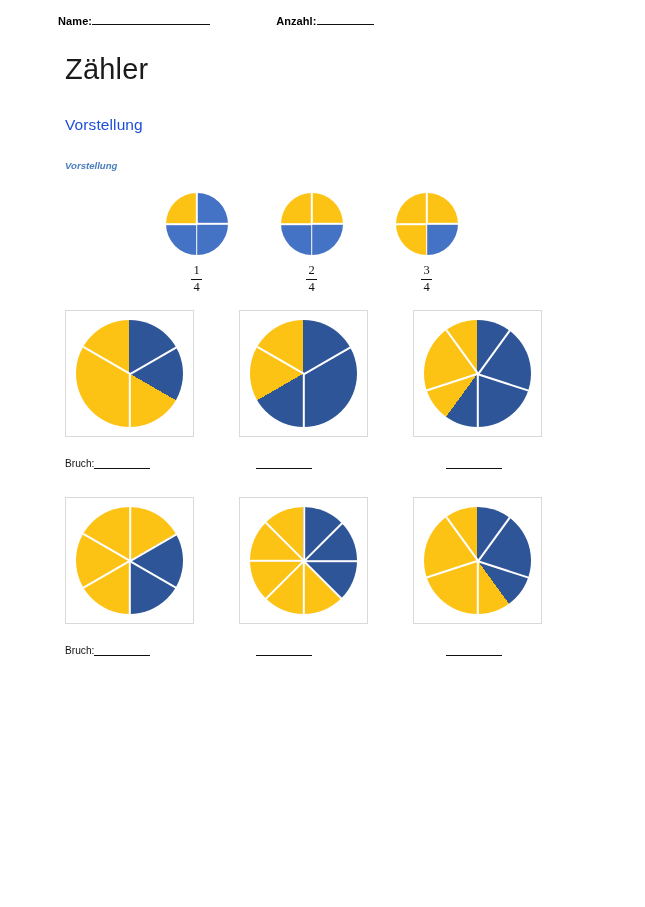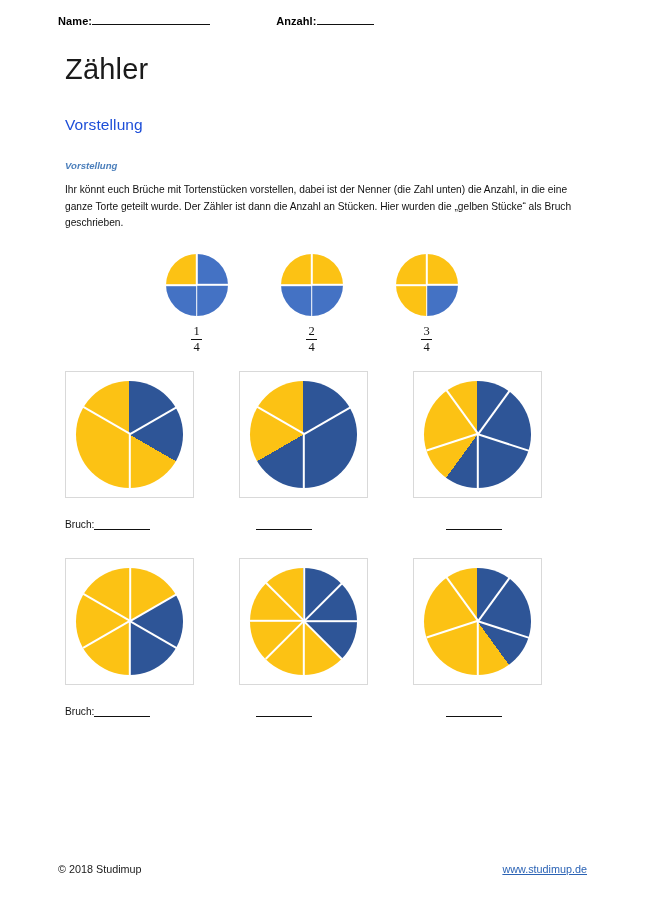--- a/index.html
+++ b/index.html
@@ -188,21 +188,20 @@
       <span class="lbl">Anzahl:</span>
         <span class="rule"></span>
     </div>
   </div>
 
   <h1 class="doc-title">Zähler</h1>
 
   <h2 class="h-section">Vorstellung</h2>
 
   <h3 class="h-sub">Vorstellung</h3>
-  <p class="para">Ihr könnt euch Brüche mit Tortenstücken vorstellen, dabei ist der Nenner (die Zahl unten) die Anzahl, in die eine ganze Torte geteilt wurde. Der Zähler ist dann die Anzahl an Stücken. Hier wurden die „gelben Stücke“ als Bruch geschrieben.</p>
 
   <div class="example-row">
     <div class="example-item">
       <div class="pie small" style="background: conic-gradient(rgb(68, 114, 196) 0deg, rgb(68, 114, 196) 90deg, rgb(68, 114, 196) 90deg, rgb(68, 114, 196) 180deg, rgb(68, 114, 196) 180deg, rgb(68, 114, 196) 270deg, rgb(252, 194, 20) 270deg, rgb(252, 194, 20) 360deg);">
           <span class="sep" style="height: 31px; transform: translateX(-50%) rotate(0deg); transform-origin: 50% 0px;"></span>
           <span class="sep" style="height: 31px; transform: translateX(-50%) rotate(90deg); transform-origin: 50% 0px;"></span>
           <span class="sep" style="height: 31px; transform: translateX(-50%) rotate(180deg); transform-origin: 50% 0px;"></span>
           <span class="sep" style="height: 31px; transform: translateX(-50%) rotate(270deg); transform-origin: 50% 0px;"></span>
         </div>
       <div class="frac">
@@ -332,18 +331,14 @@
     <div class="ans-cell indented">
       <span class="lbl"></span>
         <span class="rule"></span>
     </div>
     <div class="ans-cell indented">
       <span class="lbl"></span>
         <span class="rule"></span>
     </div>
   </div>
 
-  <div class="footer">
-    <span>© 2018 Studimup</span>
-    <span class="site">www.studimup.de</span>
-  </div>
 
 </div>
 
 </body></html>

